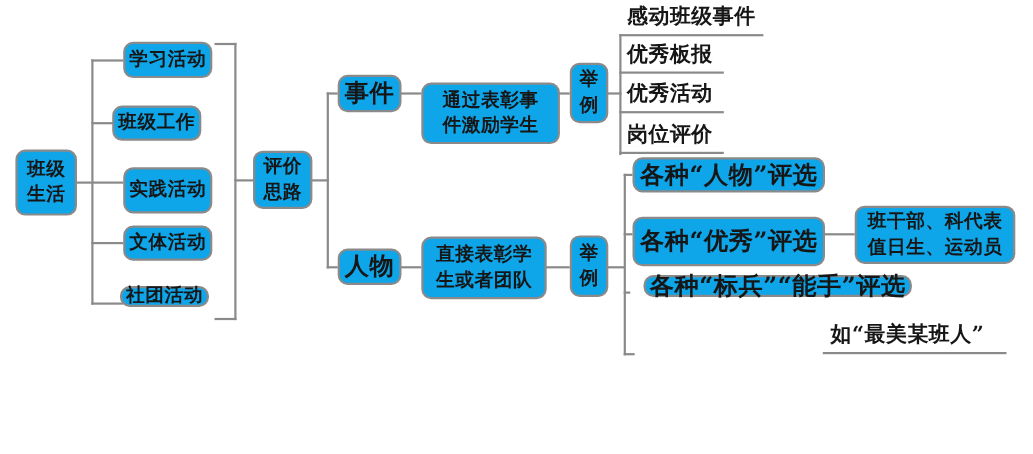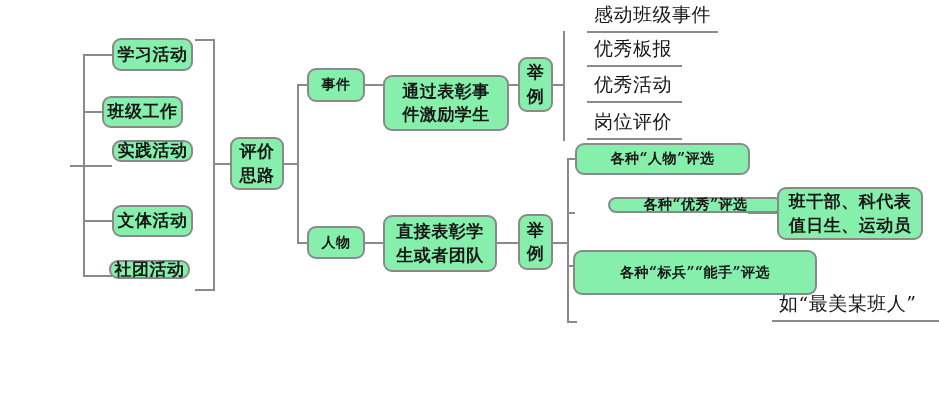--- a/index.html
+++ b/index.html
@@ -10,43 +10,42 @@
     font-family:"DejaVu Serif","Liberation Serif",serif;
     overflow:hidden;
   }
   .hline{position:absolute;height:2px;background:#8a8a8a;}
   .vline{position:absolute;width:2px;background:#8a8a8a;}
   .node{
     position:absolute;
     box-sizing:border-box;
     border:2px solid #8a8a8a;
     border-radius:9px;
-    background:#86efac;
+    background:#0ea5e9;
     display:flex;align-items:center;justify-content:center;
     text-align:left;
     font-weight:bold;
     font-size:17px;
     line-height:1.38;
     color:#161616;
     white-space:pre-line;
     letter-spacing:0.5px;
   }
-  .node.big{font-size:14px;}
+  .node.big{font-size:22px;}
   .leaf{
     position:absolute;
     box-sizing:border-box;
     border-bottom:2px solid #8a8a8a;
     display:flex;align-items:flex-end;
     padding:0 0 3px 7px;
-    font-weight:normal;
+    font-weight:bold;
     font-size:19px;
     color:#161616;
     white-space:nowrap;
     letter-spacing:0.5px;
-    margin-left:24px;
   }
   .caption{
     position:absolute;
     left:0;right:0;top:370px;
     text-align:center;
     font-family:"DejaVu Sans","Liberation Sans",sans-serif;
     font-weight:bold;
     font-size:22px;
     color:#161616;
     letter-spacing:1px;
@@ -88,47 +87,49 @@
   <div class="hline" style="left:495px;top:242px;width:23px"></div>
   <div class="hline" style="left:551px;top:242px;width:17px"></div>
 
   <div class="vline" style="left:567px;top:158px;height:165px"></div>
   <div class="hline" style="left:567px;top:158px;width:8px"></div>
   <div class="hline" style="left:567px;top:212px;width:8px"></div>
   <div class="hline" style="left:748px;top:212px;width:29px"></div>
   <div class="hline" style="left:567px;top:265px;width:6px"></div>
   <div class="hline" style="left:567px;top:321px;width:10px"></div>
 
+  <div class="node" style="left:14px;top:136px;width:56px;height:60px"><span>班级
+生活</span></div>
 
   <div class="node" style="left:112px;top:38px;width:81px;height:33px"><span>学习活动</span></div>
   <div class="node" style="left:102px;top:96px;width:81px;height:32px"><span>班级工作</span></div>
-  <div class="node" style="left:112px;top:140px;width:81px;height:22px"><span>实践活动</span></div>
+  <div class="node" style="left:112px;top:152px;width:81px;height:42px"><span>实践活动</span></div>
   <div class="node" style="left:112px;top:205px;width:81px;height:32px"><span>文体活动</span></div>
   <div class="node" style="left:109px;top:260px;width:81px;height:19px"><span>社团活动</span></div>
 
   <div class="node" style="left:230px;top:137px;width:54px;height:53px"><span>评价
 思路</span></div>
 
   <div class="node big" style="left:307px;top:68px;width:58px;height:34px"><span>事件</span></div>
   <div class="node" style="left:383px;top:75px;width:126px;height:56px"><span>通过表彰事
 件激励学生</span></div>
   <div class="node" style="left:518px;top:57px;width:35px;height:55px"><span>举
 例</span></div>
 
   <div class="node big" style="left:307px;top:226px;width:58px;height:33px"><span>人物</span></div>
   <div class="node" style="left:383px;top:215px;width:114px;height:57px"><span>直接表彰学
 生或者团队</span></div>
   <div class="node" style="left:518px;top:214px;width:35px;height:56px"><span>举
 例</span></div>
 
   <div class="node big" style="left:575px;top:143px;width:175px;height:32px"><span>各种“人物”评选</span></div>
-  <div class="node big" style="left:608px;top:197px;width:175px;height:16px"><span>各种“优秀”评选</span></div>
+  <div class="node big" style="left:575px;top:197px;width:175px;height:45px"><span>各种“优秀”评选</span></div>
   <div class="node" style="left:777px;top:187px;width:146px;height:53px"><span>班干部、科代表
 值日生、运动员</span></div>
-  <div class="node big" style="left:573px;top:250px;width:244px;height:45px"><span>各种“标兵”“能手”评选</span></div>
+  <div class="node big" style="left:585px;top:250px;width:244px;height:20px"><span>各种“标兵”“能手”评选</span></div>
 
   <div class="leaf" style="left:563px;top:5px;width:131px;height:28px">
       <span>感动班级事件</span>
     </div>
   <div class="leaf" style="left:563px;top:39px;width:95px;height:28px">
       <span>优秀板报</span>
     </div>
   <div class="leaf" style="left:563px;top:75px;width:95px;height:28px">
       <span>优秀活动</span>
     </div>

